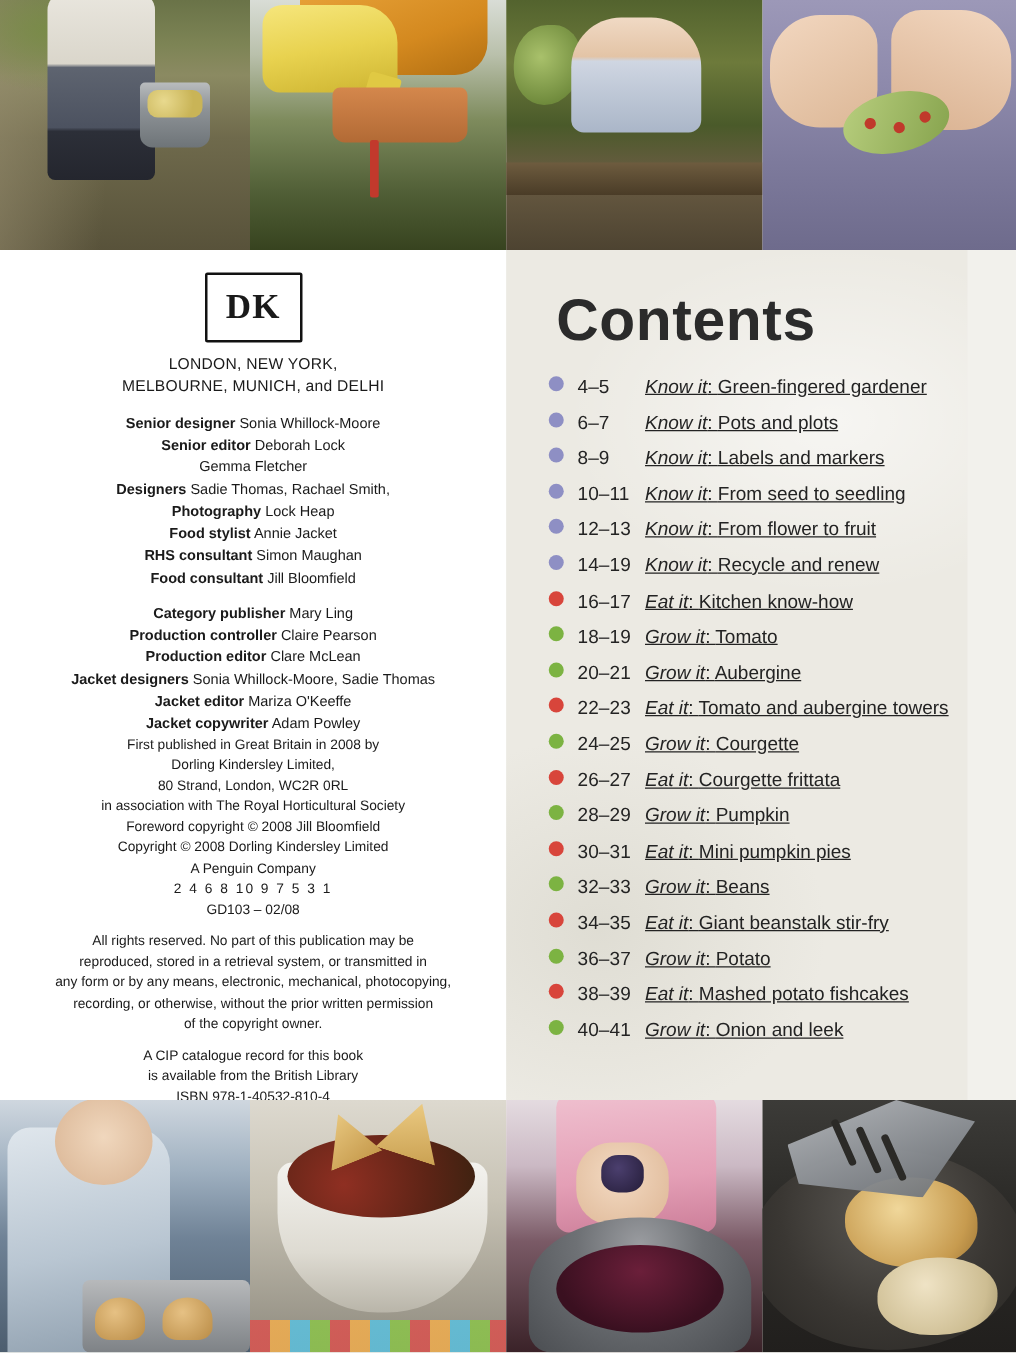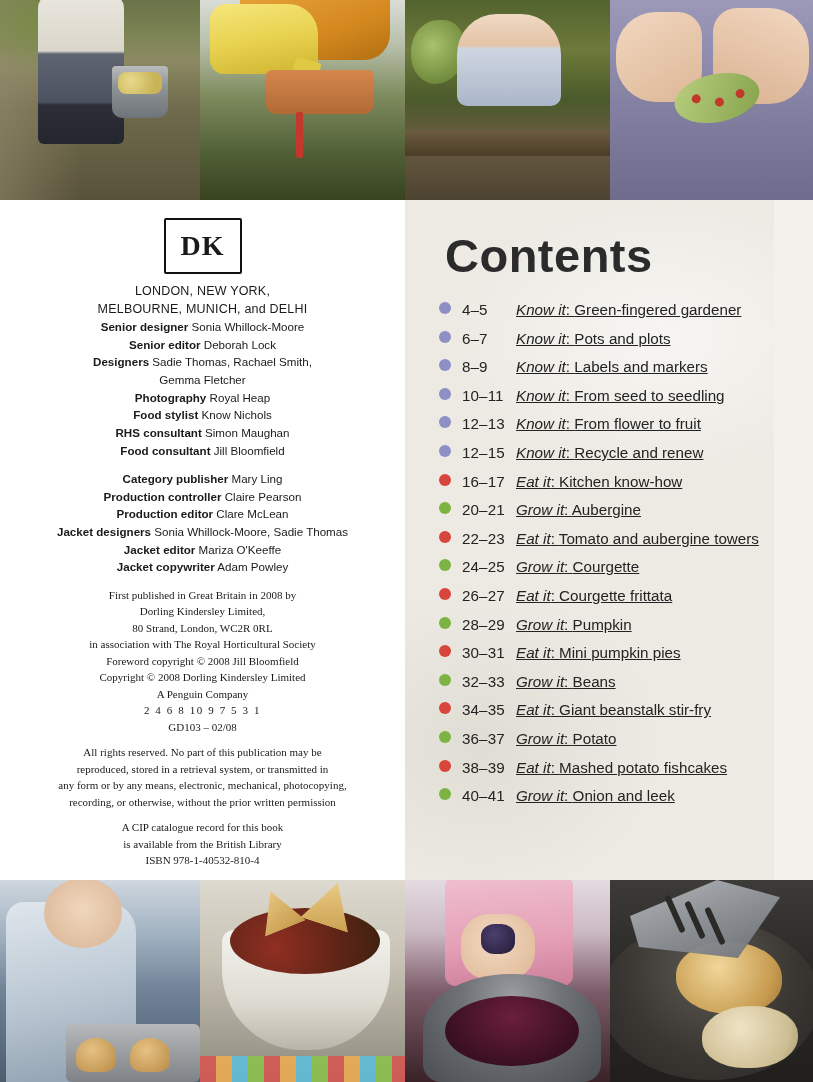--- a/index.html
+++ b/index.html
@@ -226,35 +226,33 @@
   .dk-logo::after {
     content: "";
     position: absolute; left: 50%; top: 2px; bottom: 2px;
     width: 1px; background: #111; transform: translateX(-.5px);
     opacity: .0;
   }
   .cities {
     font-size: 12.5px;
     letter-spacing: .2px;
     line-height: 1.45;
-    margin-bottom: 0;
+    margin-bottom: 12px;
   }
 
   .credits {
     font-size: 11.6px;
     line-height: 1.52;
   }
   .credits .row { margin: 0; }
   .credits b { font-weight: bold; }
 
   .imprint {
     font-size: 11px;
     line-height: 1.5;
-    margin-top: 11px;
-    font-family: Liberation Serif, serif;
   }
   .imprint .gap { height: 9px; }
   .numline { letter-spacing: 1.6px; }
 
   .discover {
     margin-top: 13px;
     font-size: 13px;
     line-height: 1.35;
   }
   .dkcom {
@@ -340,24 +338,24 @@
       </div>
 
       <div class="cities">
         <div>LONDON, NEW YORK,</div>
         <div>MELBOURNE, MUNICH, and DELHI</div>
       </div>
 
       <div class="credits">
         <p class="row"><b>Senior designer</b> <span>Sonia Whillock-Moore</span></p>
         <p class="row"><b>Senior editor</b> <span>Deborah Lock</span></p>
+        <p class="row"><span>Gemma Fletcher</span></p>
         <p class="row"><b>Designers</b> <span>Sadie Thomas, Rachael Smith,</span></p>
-        <p class="row"><span>Gemma Fletcher</span></p>
-        <p class="row"><b>Photography</b> <span>Royal Heap</span></p>
-        <p class="row"><b>Food stylist</b> <span>Know Nichols</span></p>
+        <p class="row"><b>Photography</b> <span>Lock Heap</span></p>
+        <p class="row"><b>Food stylist</b> <span>Annie Jacket</span></p>
         <p class="row"><b>RHS consultant</b> <span>Simon Maughan</span></p>
         <p class="row"><b>Food consultant</b> <span>Jill Bloomfield</span></p>
       </div>
 
       <div class="gap" style="height:11px"></div>
 
       <div class="credits">
         <p class="row"><b>Category publisher</b> <span>Mary Ling</span></p>
         <p class="row"><b>Production controller</b> <span>Claire Pearson</span></p>
         <p class="row"><b>Production editor</b> <span>Clare McLean</span></p>
@@ -375,20 +373,21 @@
         <div>Copyright © 2008 Dorling Kindersley Limited</div>
         <div>A Penguin Company</div>
         <div class="numline">2 4 6 8 10 9 7 5 3 1</div>
         <div>GD103 – 02/08</div>
 
         <div class="gap"></div>
         <div>All rights reserved. No part of this publication may be</div>
         <div>reproduced, stored in a retrieval system, or transmitted in</div>
         <div>any form or by any means, electronic, mechanical, photocopying,</div>
         <div>recording, or otherwise, without the prior written permission</div>
+        <div>of the copyright owner.</div>
 
         <div class="gap"></div>
         <div>A CIP catalogue record for this book</div>
         <div>is available from the British Library</div>
         <div>ISBN 978-1-40532-810-4</div>
 
         <div class="gap"></div>
         <div>Colour reproduction by MDP, UK</div>
         <div>Printed and bound by TBB, Slovakia</div>
       </div>
@@ -429,30 +428,35 @@
         </div>
 
         <div class="toc-row">
           <span class="dot" style="background:#8e8fc4"></span>
           <span class="pages">12–13</span>
           <span class="entry"><i>Know it</i>: <span>From flower to fruit</span></span>
         </div>
 
         <div class="toc-row">
           <span class="dot" style="background:#8e8fc4"></span>
-          <span class="pages">12–15</span>
+          <span class="pages">14–19</span>
           <span class="entry"><i>Know it</i>: <span>Recycle and renew</span></span>
         </div>
 
         <div class="toc-row">
           <span class="dot" style="background:#d8453b"></span>
           <span class="pages">16–17</span>
           <span class="entry"><i>Eat it</i>: <span>Kitchen know-how</span></span>
         </div>
 
+        <div class="toc-row">
+          <span class="dot" style="background:#7cb342"></span>
+          <span class="pages">18–19</span>
+          <span class="entry"><i>Grow it</i>: <span>Tomato</span></span>
+        </div>
 
         <div class="toc-row">
           <span class="dot" style="background:#7cb342"></span>
           <span class="pages">20–21</span>
           <span class="entry"><i>Grow it</i>: <span>Aubergine</span></span>
         </div>
 
         <div class="toc-row">
           <span class="dot" style="background:#d8453b"></span>
           <span class="pages">22–23</span>

